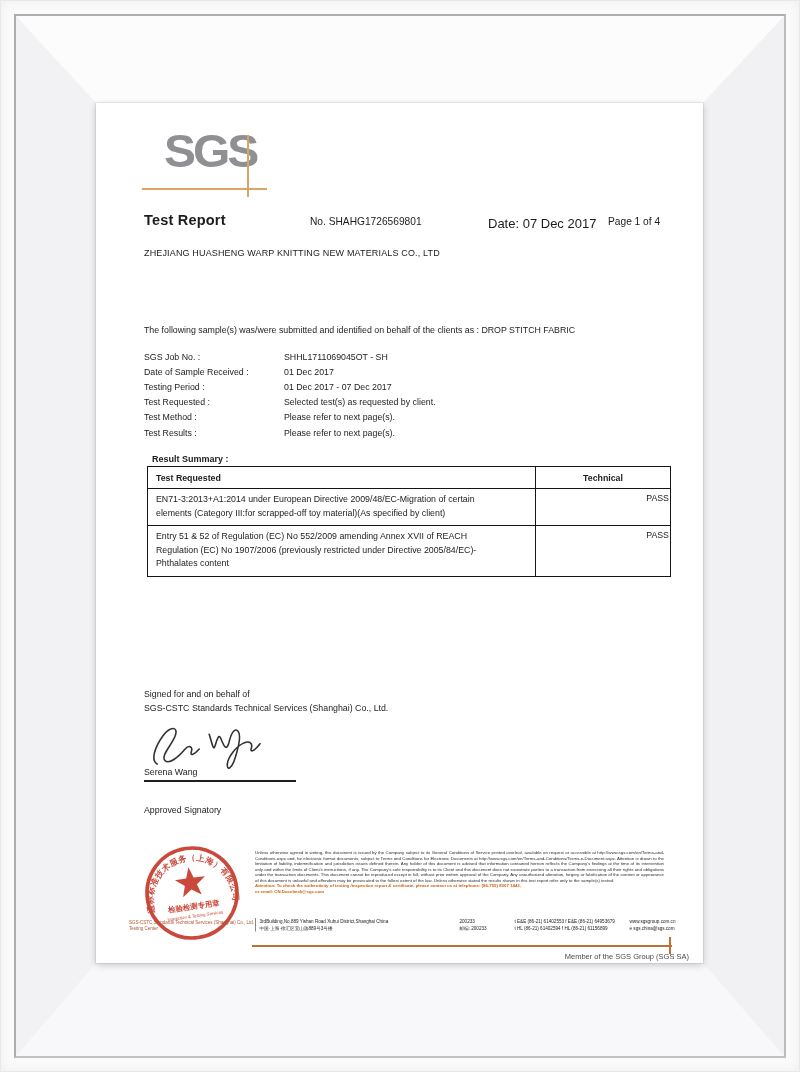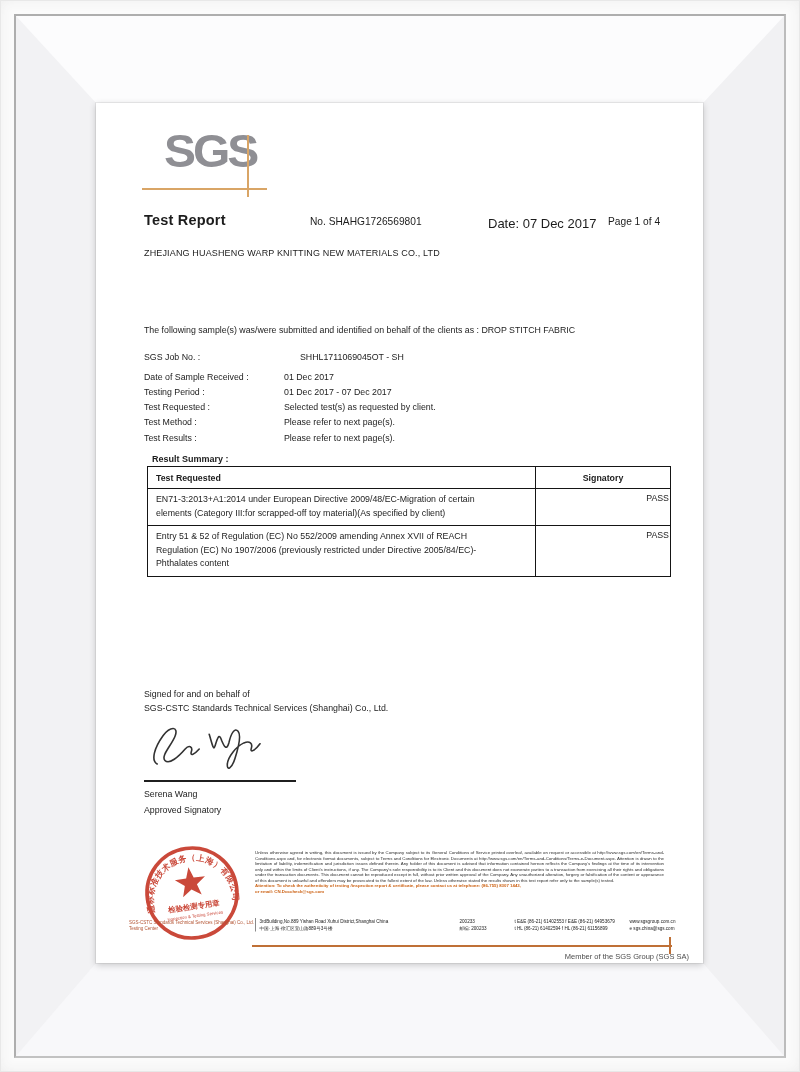--- a/index.html
+++ b/index.html
@@ -47,40 +47,40 @@
   .hr-no{position:absolute;left:166px;top:4px;font-size:10.2px;}
   .hr-date{position:absolute;left:344px;top:4px;font-size:13px;}
   .hr-page{position:absolute;left:464px;top:4px;font-size:10.2px;}
 
   .client{position:absolute;left:48px;top:142px;font-size:9px;line-height:17.5px;letter-spacing:0.15px;}
   .sample-line{position:absolute;left:48px;top:222px;font-size:8.8px;}
 
   
   .fields{position:absolute;left:48px;top:246px;font-size:8.8px;}
   .frow{display:flex;height:15.2px;align-items:center;}
-  .frow.gap-after{margin-bottom:5px;gap:16px;}
+  .frow.gap-after{}
   .flabel{width:140px;}
   .fvalue{}
 
   .result-summary{position:absolute;left:48px;top:351px;font-size:9px;font-weight:700;margin-left:8px;}
 
   
   .rs-table{position:absolute;left:51px;top:363px;width:524px;border-collapse:collapse;
     font-size:8.8px;}
   .rs-table th,.rs-table td{border:1.4px solid #151515;}
   .rs-table th{font-weight:700;text-align:left;padding:4px 8px;height:13px;}
   .rs-table th.conc{text-align:center;width:118px;}
   .rs-table td.test{padding:4px 24px 5px 8px;line-height:13.5px;}
   .rs-table td.pass{text-align:right;vertical-align:top;padding-top:4px;font-weight:400;}
 
   
   .sig-block{position:absolute;left:48px;top:584px;font-size:8.8px;line-height:14px;}
   .sig-svg{position:absolute;left:52px;top:612px;}
   .sig-underline{position:absolute;left:48px;top:677px;width:152px;height:2.4px;background:#1f1f1f;}
-  .sig-name{position:absolute;left:48px;top:686px;font-size:8.8px;}
+  .sig-name{position:absolute;left:48px;top:664px;font-size:8.8px;}
   .sig-title{position:absolute;left:48px;top:702px;font-size:8.8px;}
 
   
   .stamp{position:absolute;left:46px;top:740px;width:100px;height:100px;
     transform:rotate(-8deg);opacity:0.92;}
   .understamp{position:absolute;left:33px;top:816px;width:300px;
     transform:scale(0.5);transform-origin:0 0;
     font-size:9px;line-height:12px;color:#b35433;z-index:1;}
 
   
@@ -158,21 +158,21 @@
         <span class="fvalue">Please refer to next page(s).</span>
       </div>
     </div>
 
     <div class="result-summary">Result Summary :</div>
 
     <table class="rs-table">
       <tbody>
           <tr>
         <th>Test Requested</th>
-        <th class="conc">Signatory</th>
+        <th class="conc">Technical</th>
       </tr>
       <tr>
         <td class="test">EN71-3:2013+A1:2014 under European Directive 2009/48/EC-Migration of certain elements (Category III:for scrapped-off toy material)(As specified by client)</td>
         <td class="pass">PASS</td>
       </tr>
       <tr>
         <td class="test">Entry 51 &amp; 52 of Regulation (EC) No 552/2009 amending Annex XVII of REACH Regulation (EC) No 1907/2006 (previously restricted under Directive 2005/84/EC)-Phthalates content</td>
         <td class="pass">PASS</td>
       </tr>
     </tbody>

